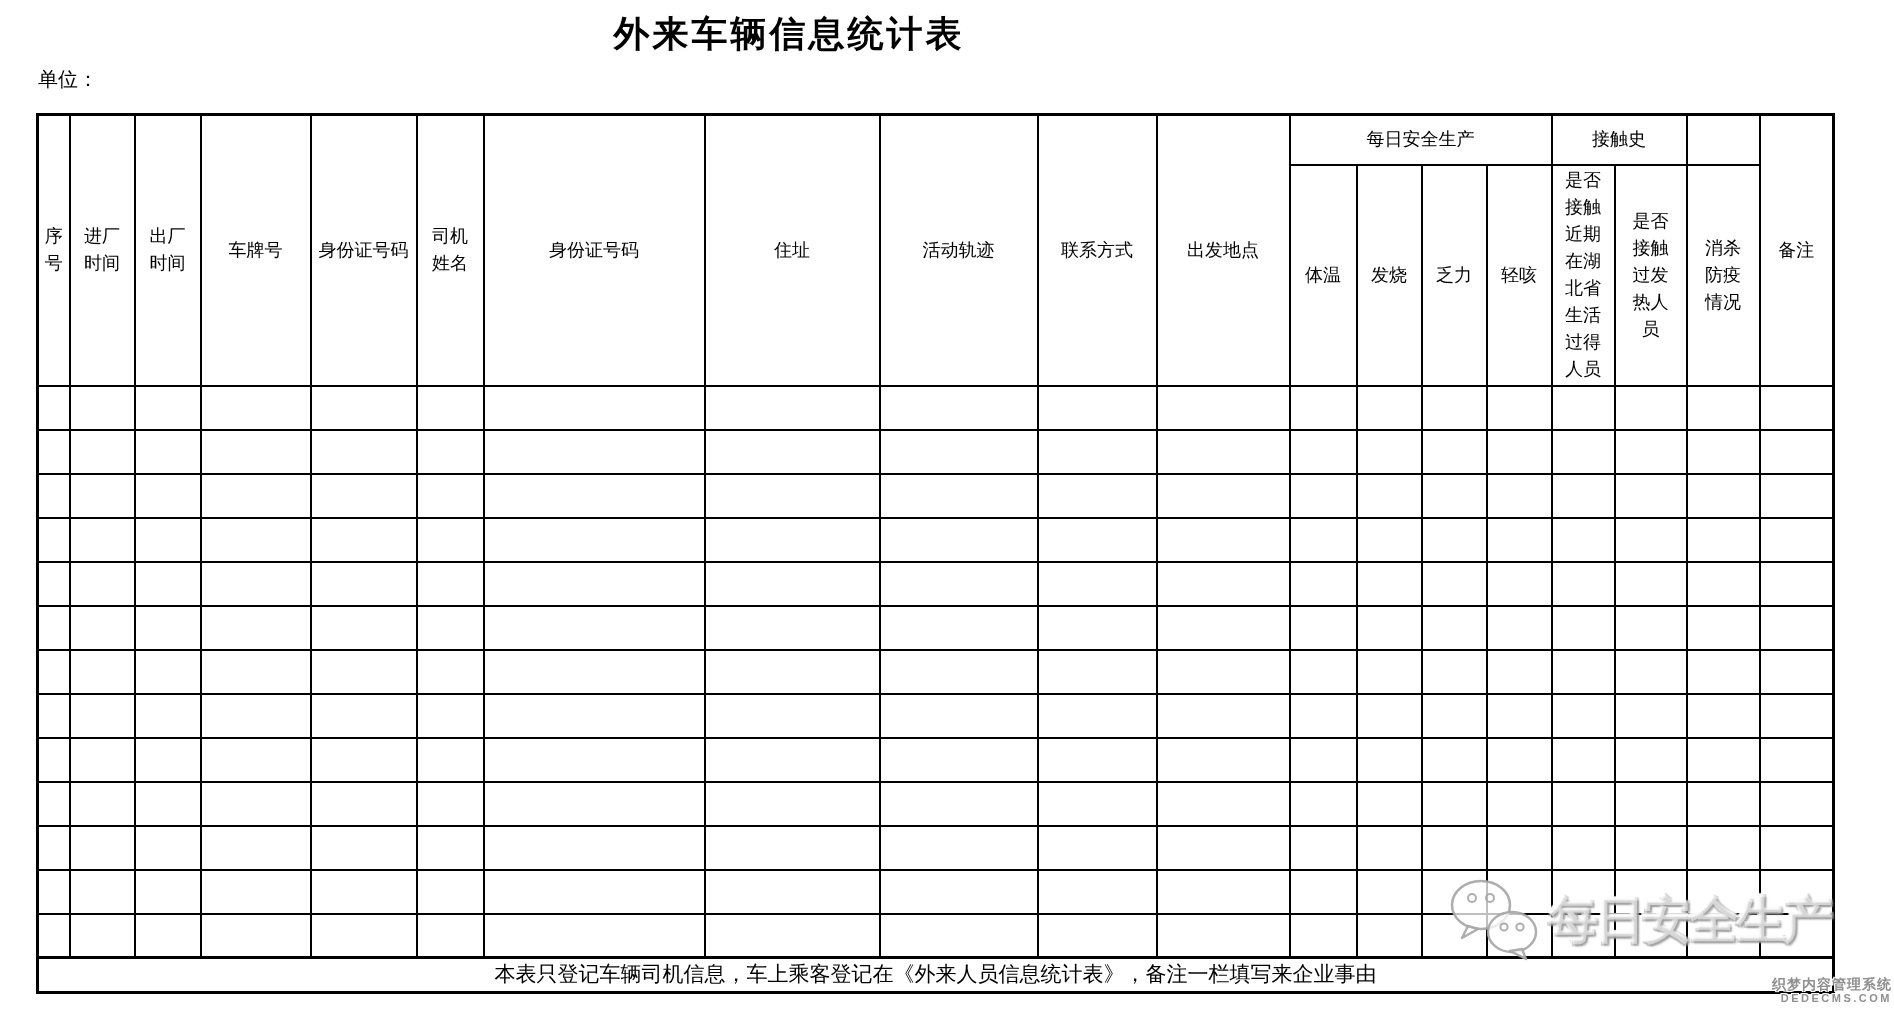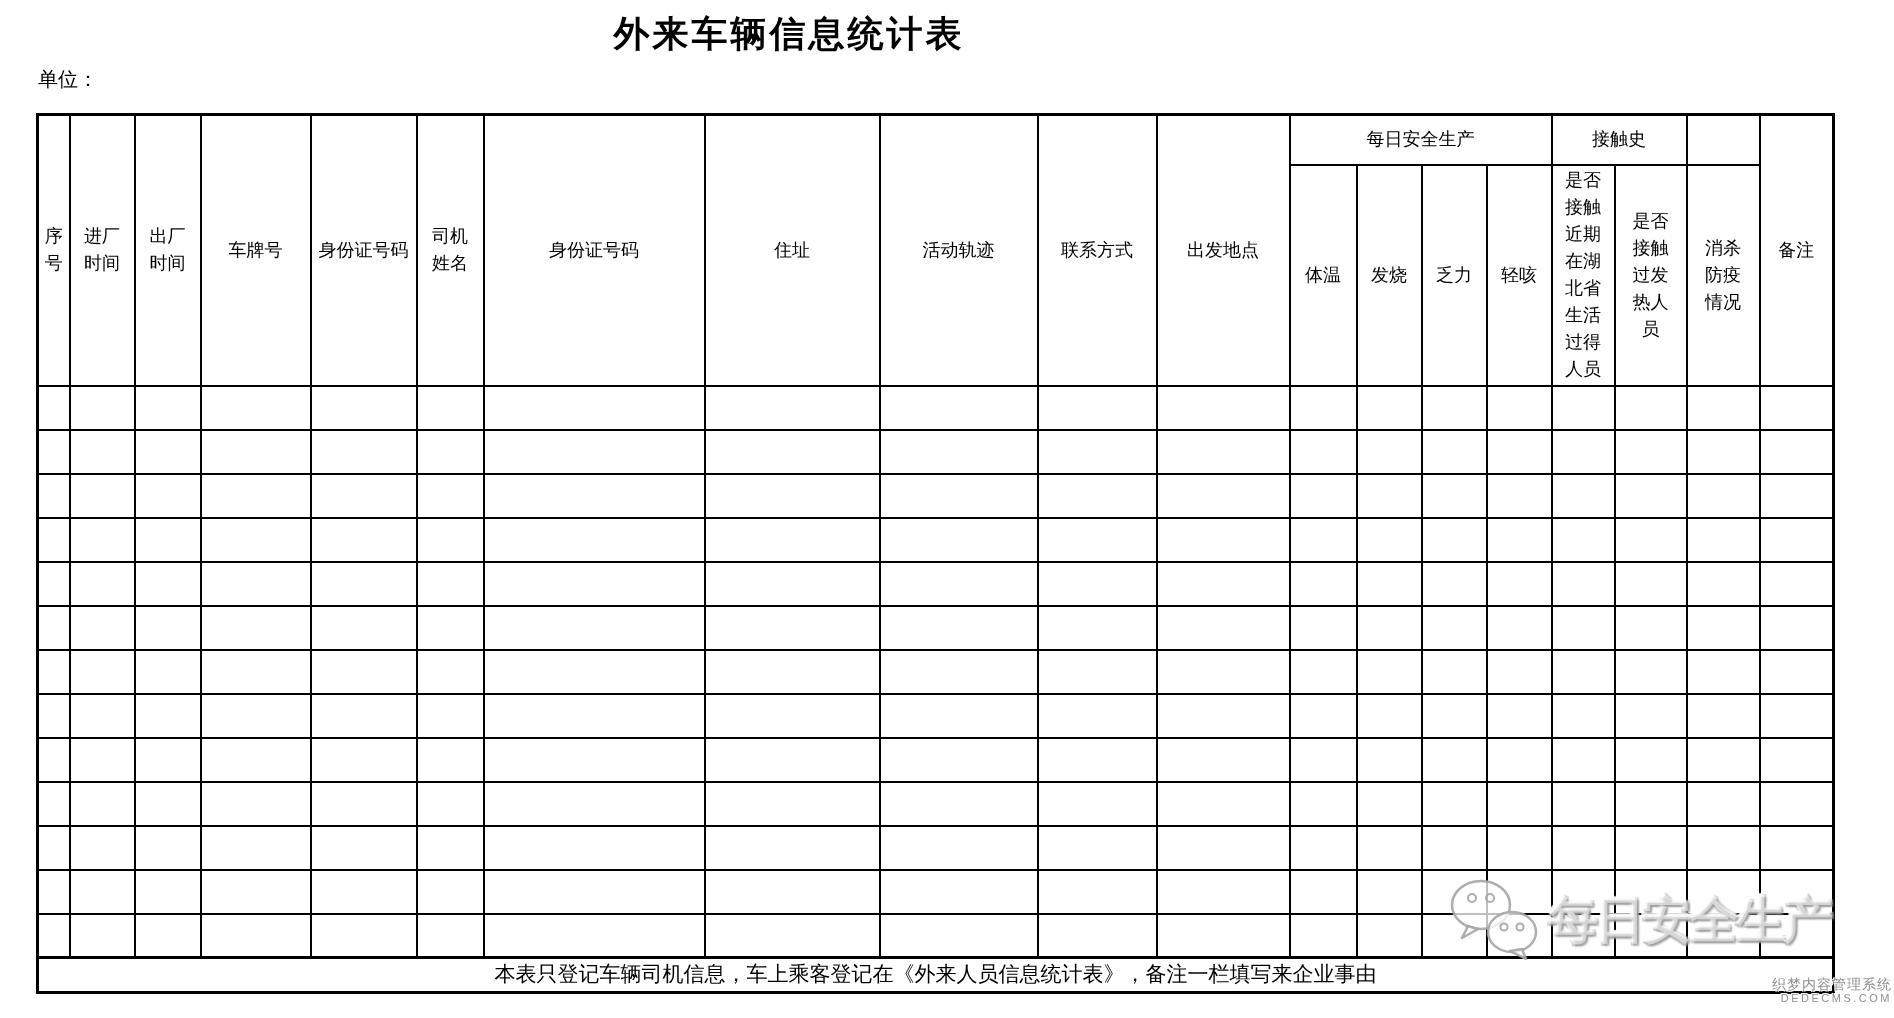--- a/index.html
+++ b/index.html
@@ -85,21 +85,21 @@
     white-space: nowrap;
   }
   .brand-watermark svg { margin-right: 6px; }
   
   .cms-watermark {
     position: absolute;
     right: 0; top: 976px;
     text-align: right;
     padding-right: 2px;
     font-family: "Liberation Sans", "DejaVu Sans", sans-serif;
-    font-weight: normal;
+    font-weight: bold;
     color: #8f8f8f;
     text-shadow: 1px 1px 0 #fff, -1px -1px 0 #fff, 1px -1px 0 #fff, -1px 1px 0 #fff;
     line-height: 1.15;
     pointer-events: none;
   }
   .cms-watermark .cms-line1 { font-size: 14px; letter-spacing: 1px; }
   .cms-watermark .cms-line2 { font-size: 11px; letter-spacing: 2.5px; text-align: right; }
 </style>
 </head>
 <body>

